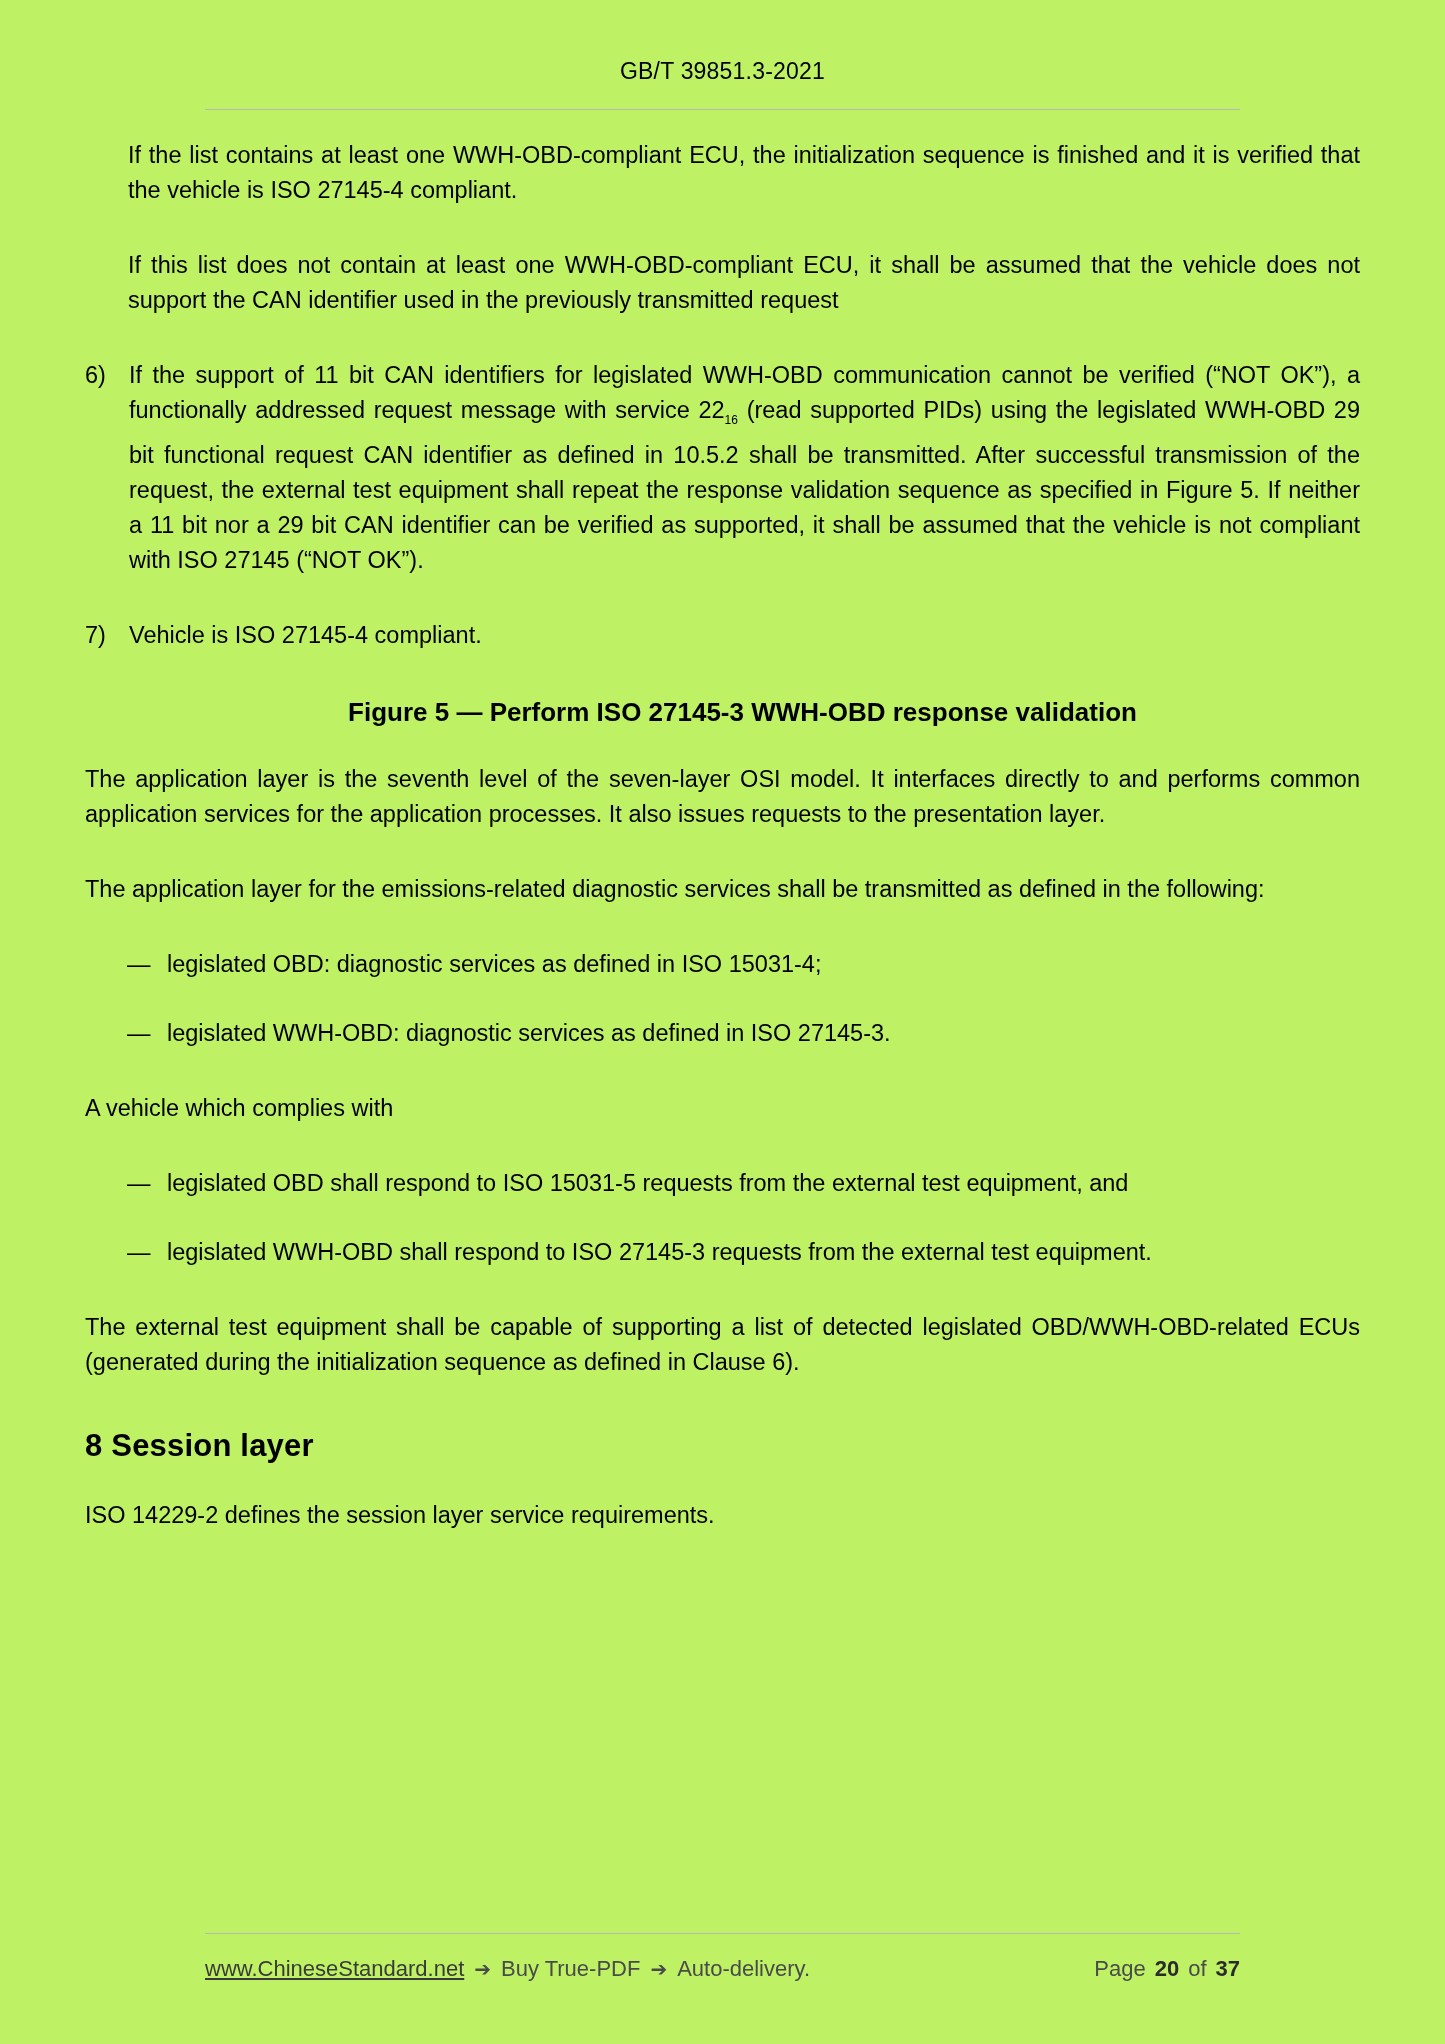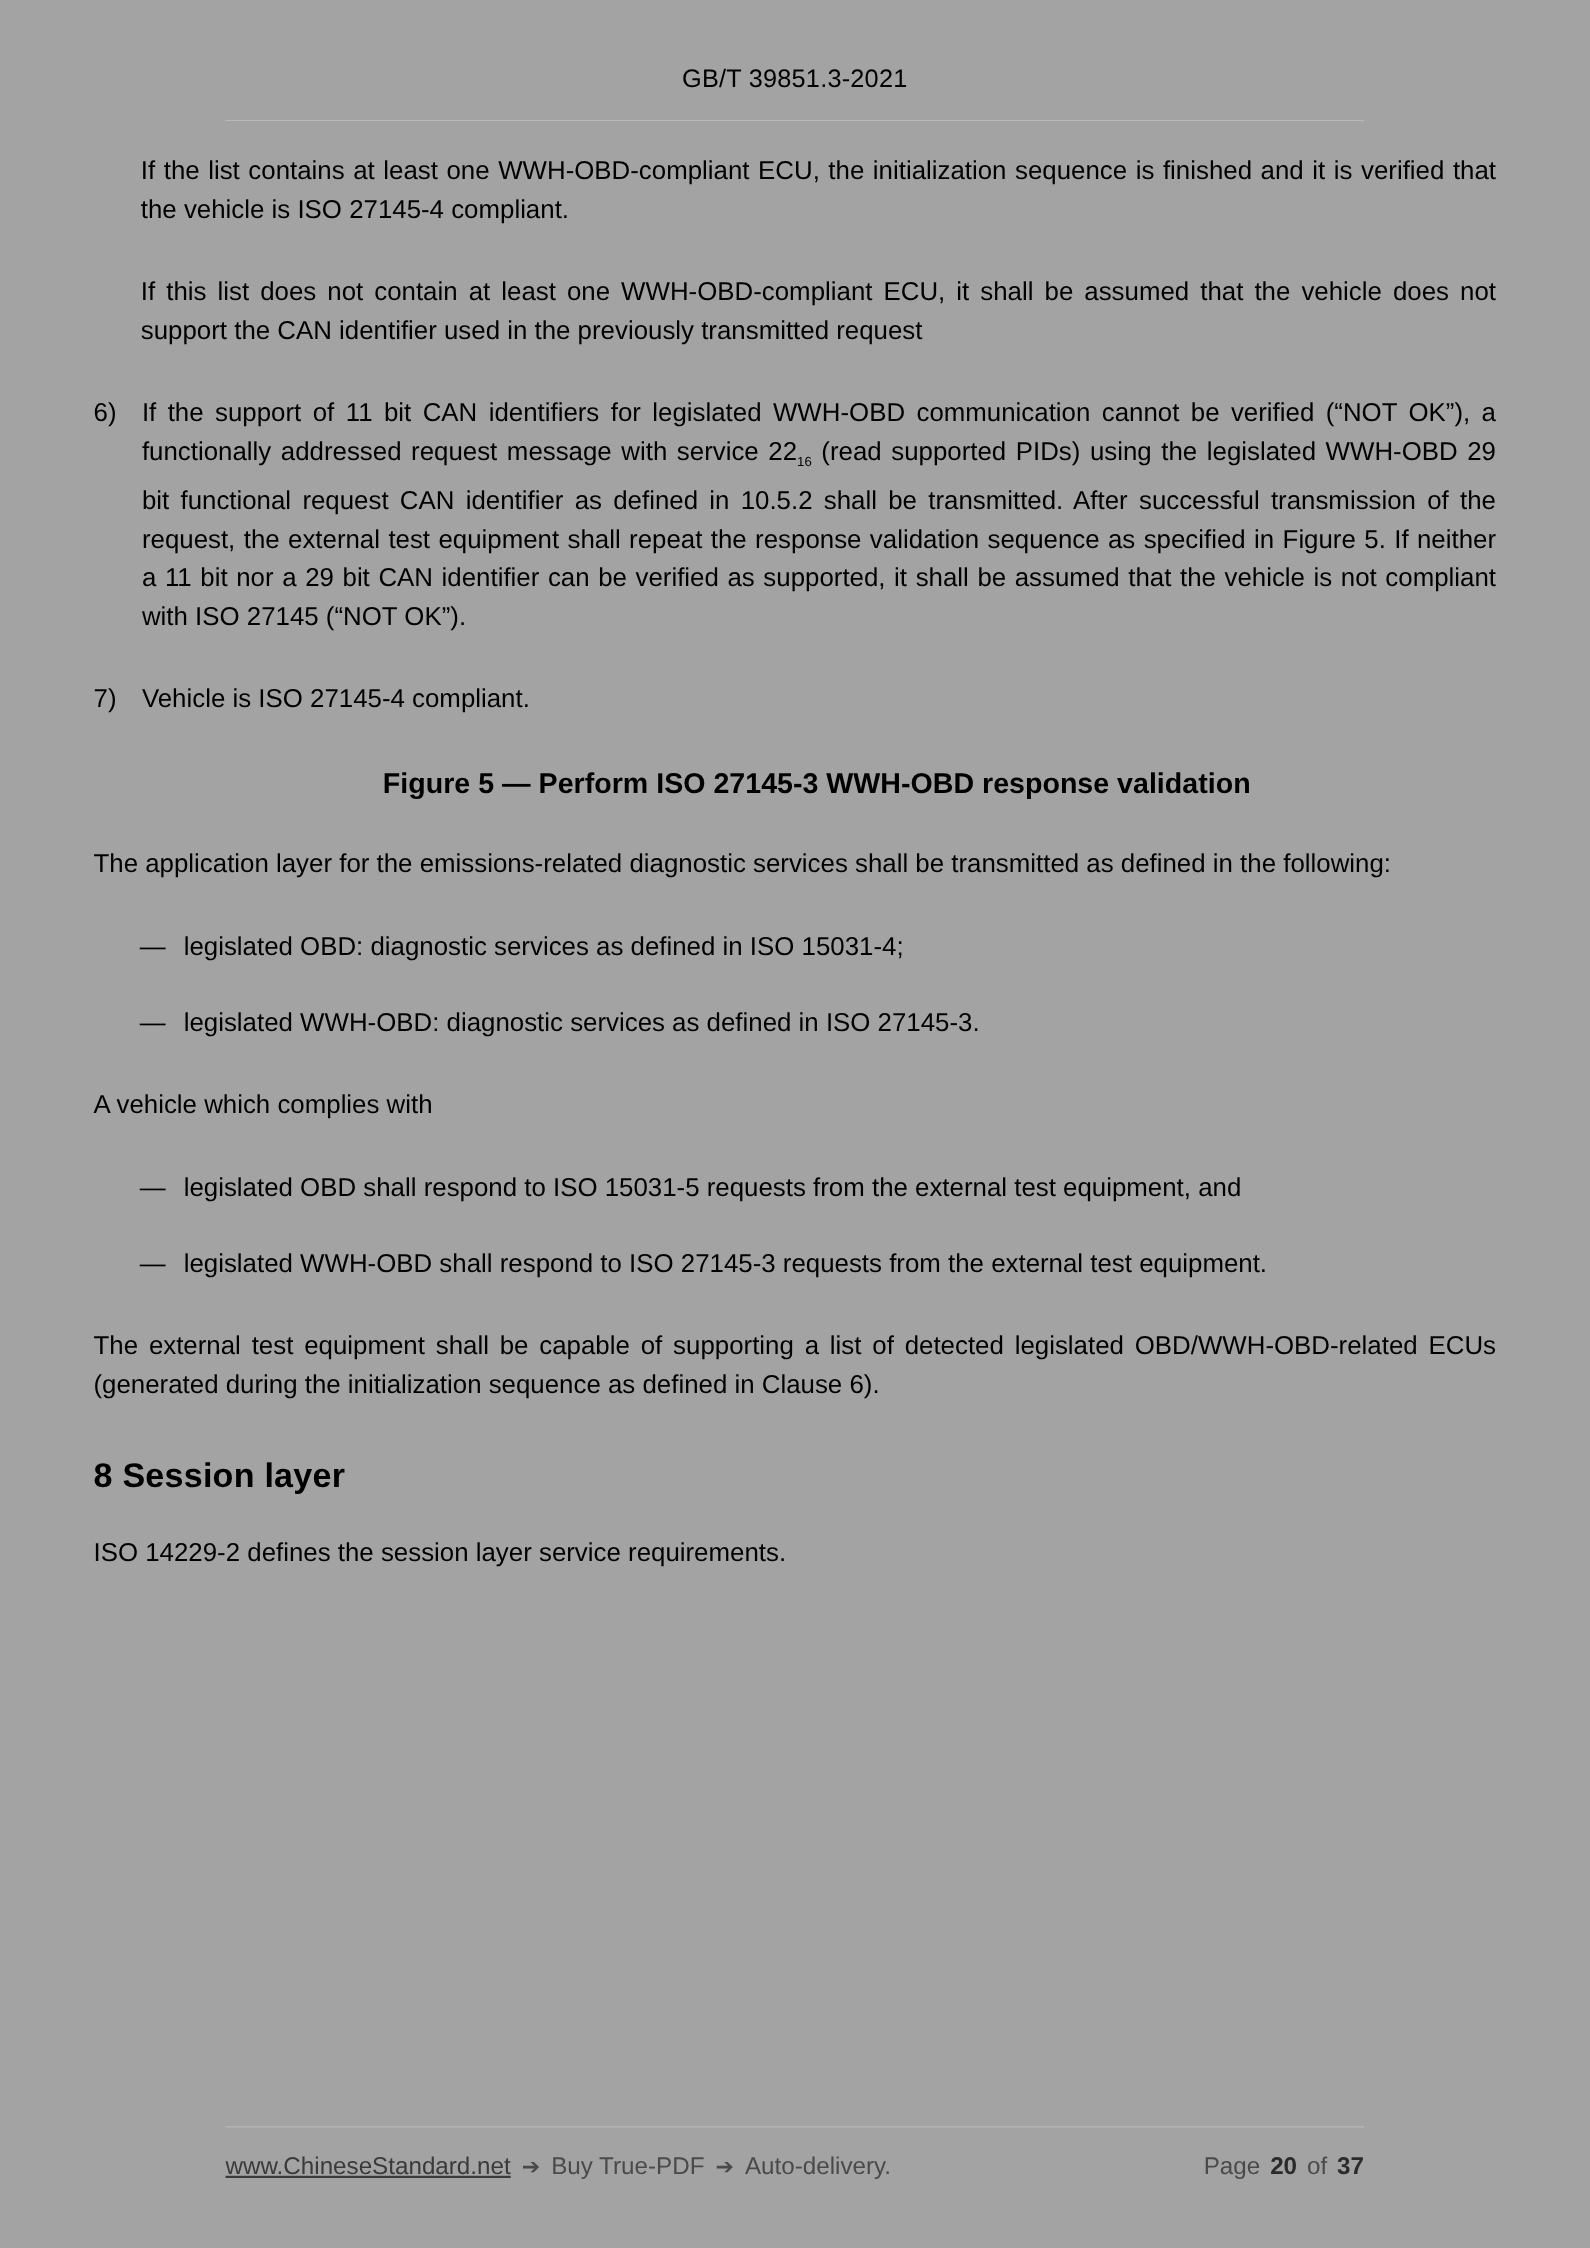--- a/index.html
+++ b/index.html
@@ -9,21 +9,21 @@
   }
   body {
     font-family: "Liberation Sans", sans-serif;
     color: #000000;
   }
   .page {
     position: relative;
     width: 1445px;
     height: 2044px;
     margin: 0 auto;
-    background: #a3a3a3;
+    background: #bef264;
     box-sizing: border-box;
   }
 
   
   .header {
     padding-top: 58px;
     text-align: center;
   }
   .header-title {
     font-size: 23px;
@@ -187,20 +187,21 @@
     </div>
 
     <div class="numitem-tight gap-40">
       <span class="marker">7)</span>
       <span>Vehicle is ISO 27145-4 compliant.</span>
     </div>
 
     <div class="fig-caption">Figure 5 — Perform ISO 27145-3 WWH-OBD response validation</div>
 
 
+    <p class="para gap-34">The application layer is the seventh level of the seven-layer OSI model. It interfaces directly to and performs common application services for the application processes. It also issues requests to the presentation layer.</p>
 
     <p class="para gap-40">The application layer for the emissions-related diagnostic services shall be transmitted as defined in the following:</p>
 
     <div class="dashitem gap-40">
       <span class="dash">—</span>
       <span>legislated OBD: diagnostic services as defined in ISO 15031-4;</span>
     </div>
 
     <div class="dashitem gap-34">
       <span class="dash">—</span>

